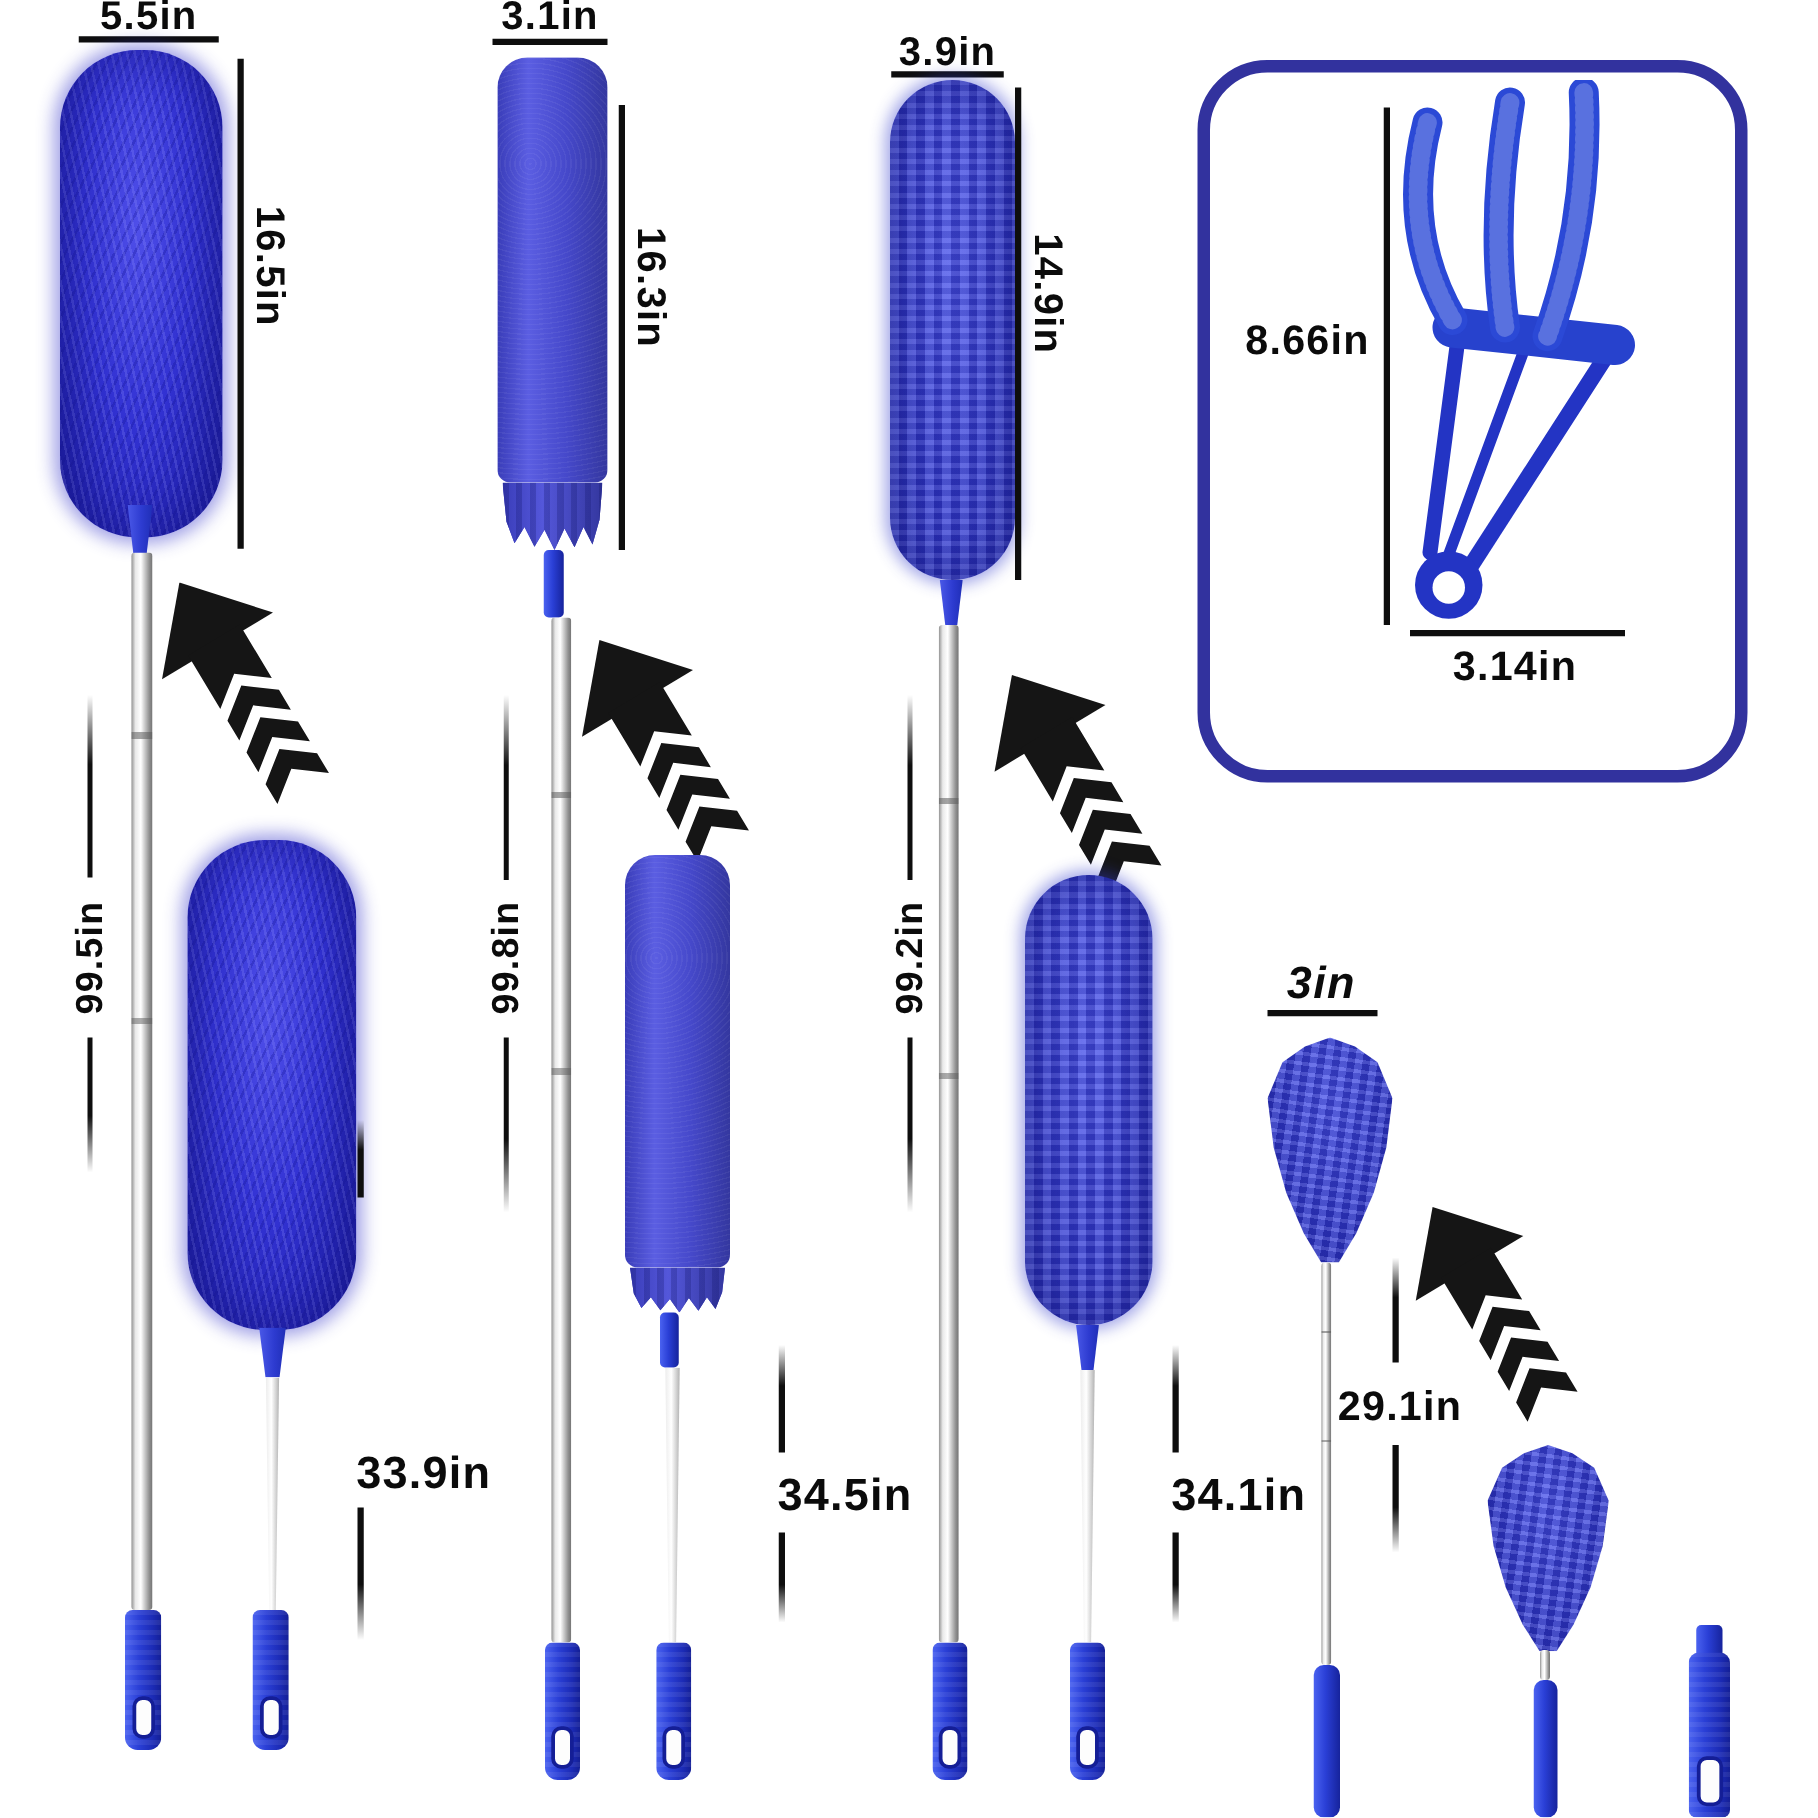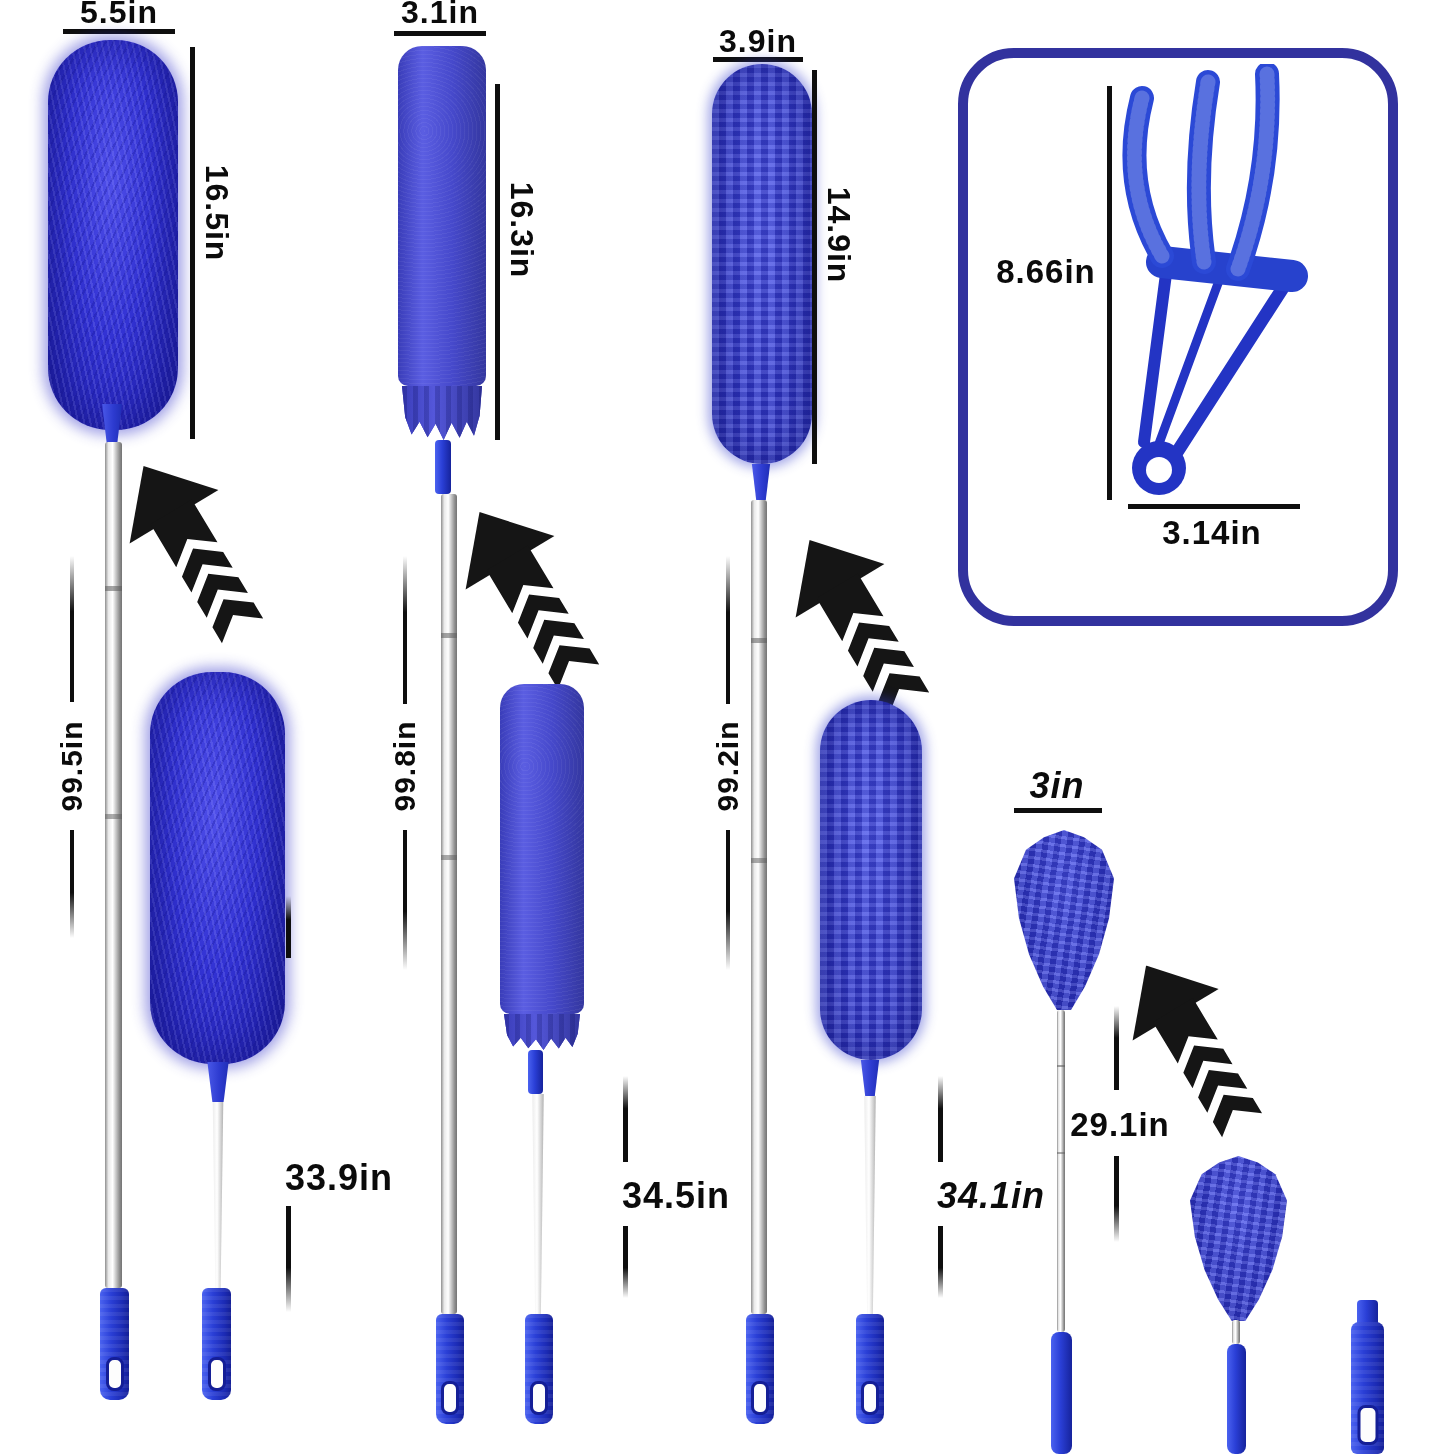--- a/index.html
+++ b/index.html
@@ -174,21 +174,21 @@
     </svg>
   </div>
 
   <div class="head-chenille" style="left:820px;top:700px;width:102px;height:360px;"></div>
   <div class="ferrule" style="left:858px;top:1060px;width:24px;height:36px;"></div>
   <div class="pole-cone" style="left:858px;top:1096px;width:24px;height:218px;"></div>
   <div class="handle" style="left:856px;top:1314px;width:28px;height:110px;">
     <div class="handle-hole"></div>
   </div>
   <div class="mline fade-top" style="left:938px;top:1076px;width:5px;height:86px;"></div>
-  <div class="lbl f38" style="left:943px;top:1196px;font-style:italic;">34.1in</div>
+  <div class="lbl f38" style="left:943px;top:1196px;">34.1in</div>
   <div class="mline fade-bottom" style="left:938px;top:1226px;width:5px;height:72px;"></div>
 
   <div class="inset-box" style="left:958px;top:48px;width:420px;height:558px;"></div>
   <div class="arrow-svg" style="left:1062px;top:64px;">
     <svg viewBox="0 0 280 450" width="280" height="450">
       <g stroke="#2334c4" stroke-linecap="round" fill="none">
         <path d="M 104,210 L 82,378" stroke-width="12"></path>
         <path d="M 158,214 L 95,385" stroke-width="9"></path>
         <path d="M 226,216 L 110,396" stroke-width="13"></path>
       </g>

